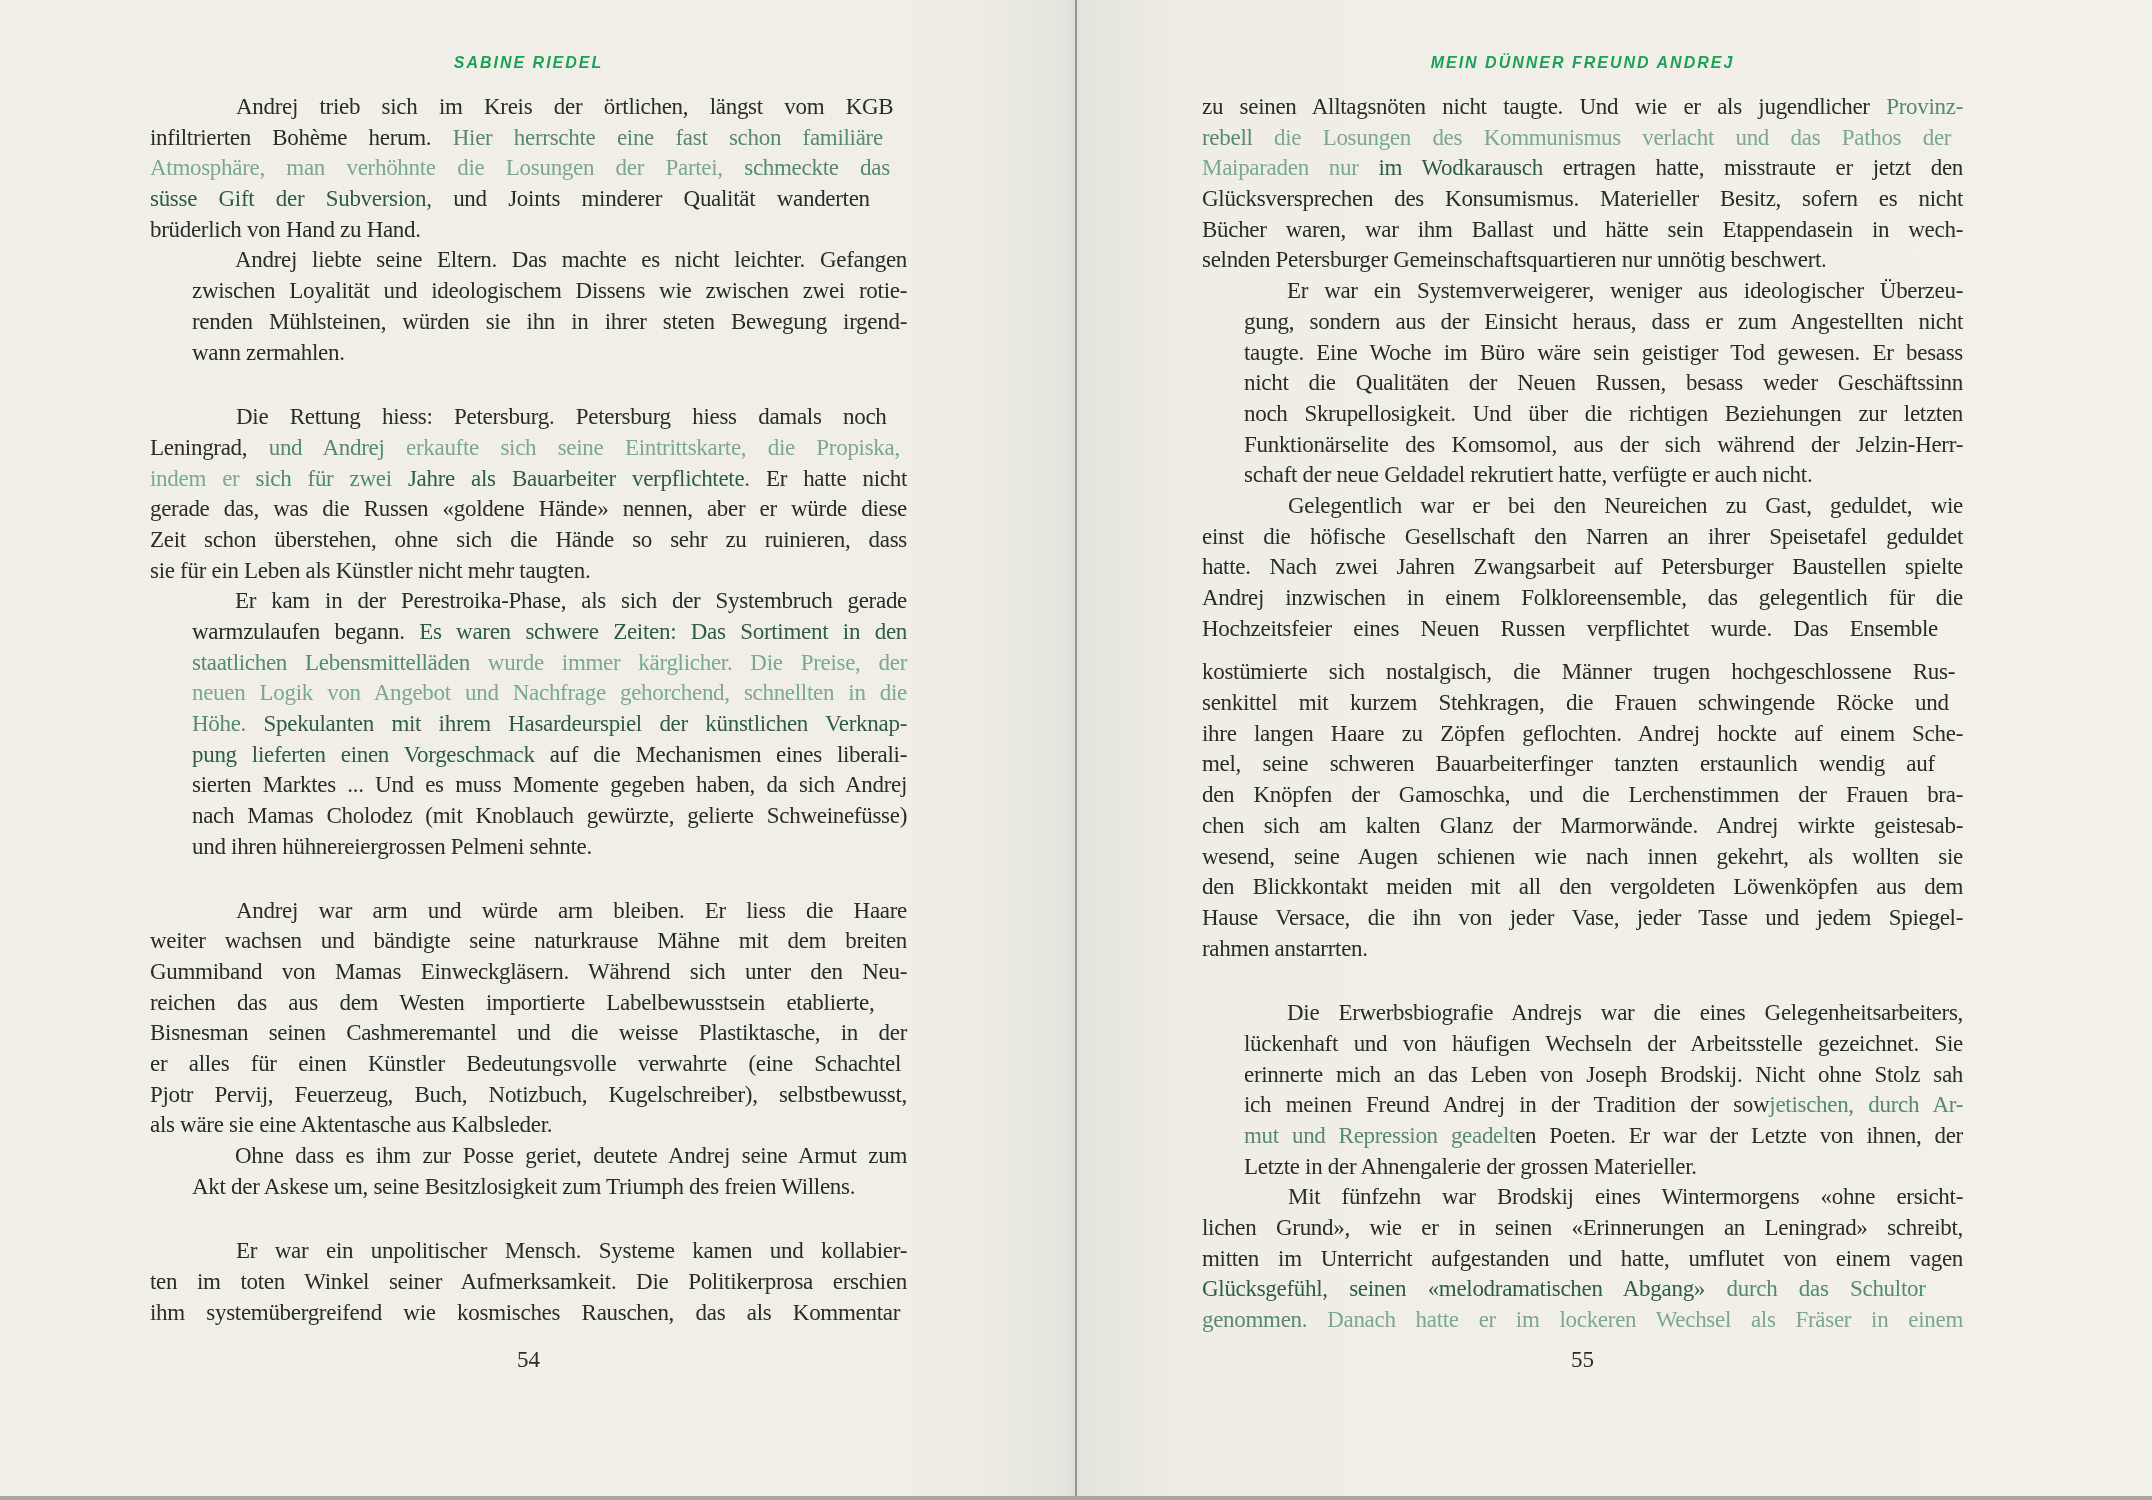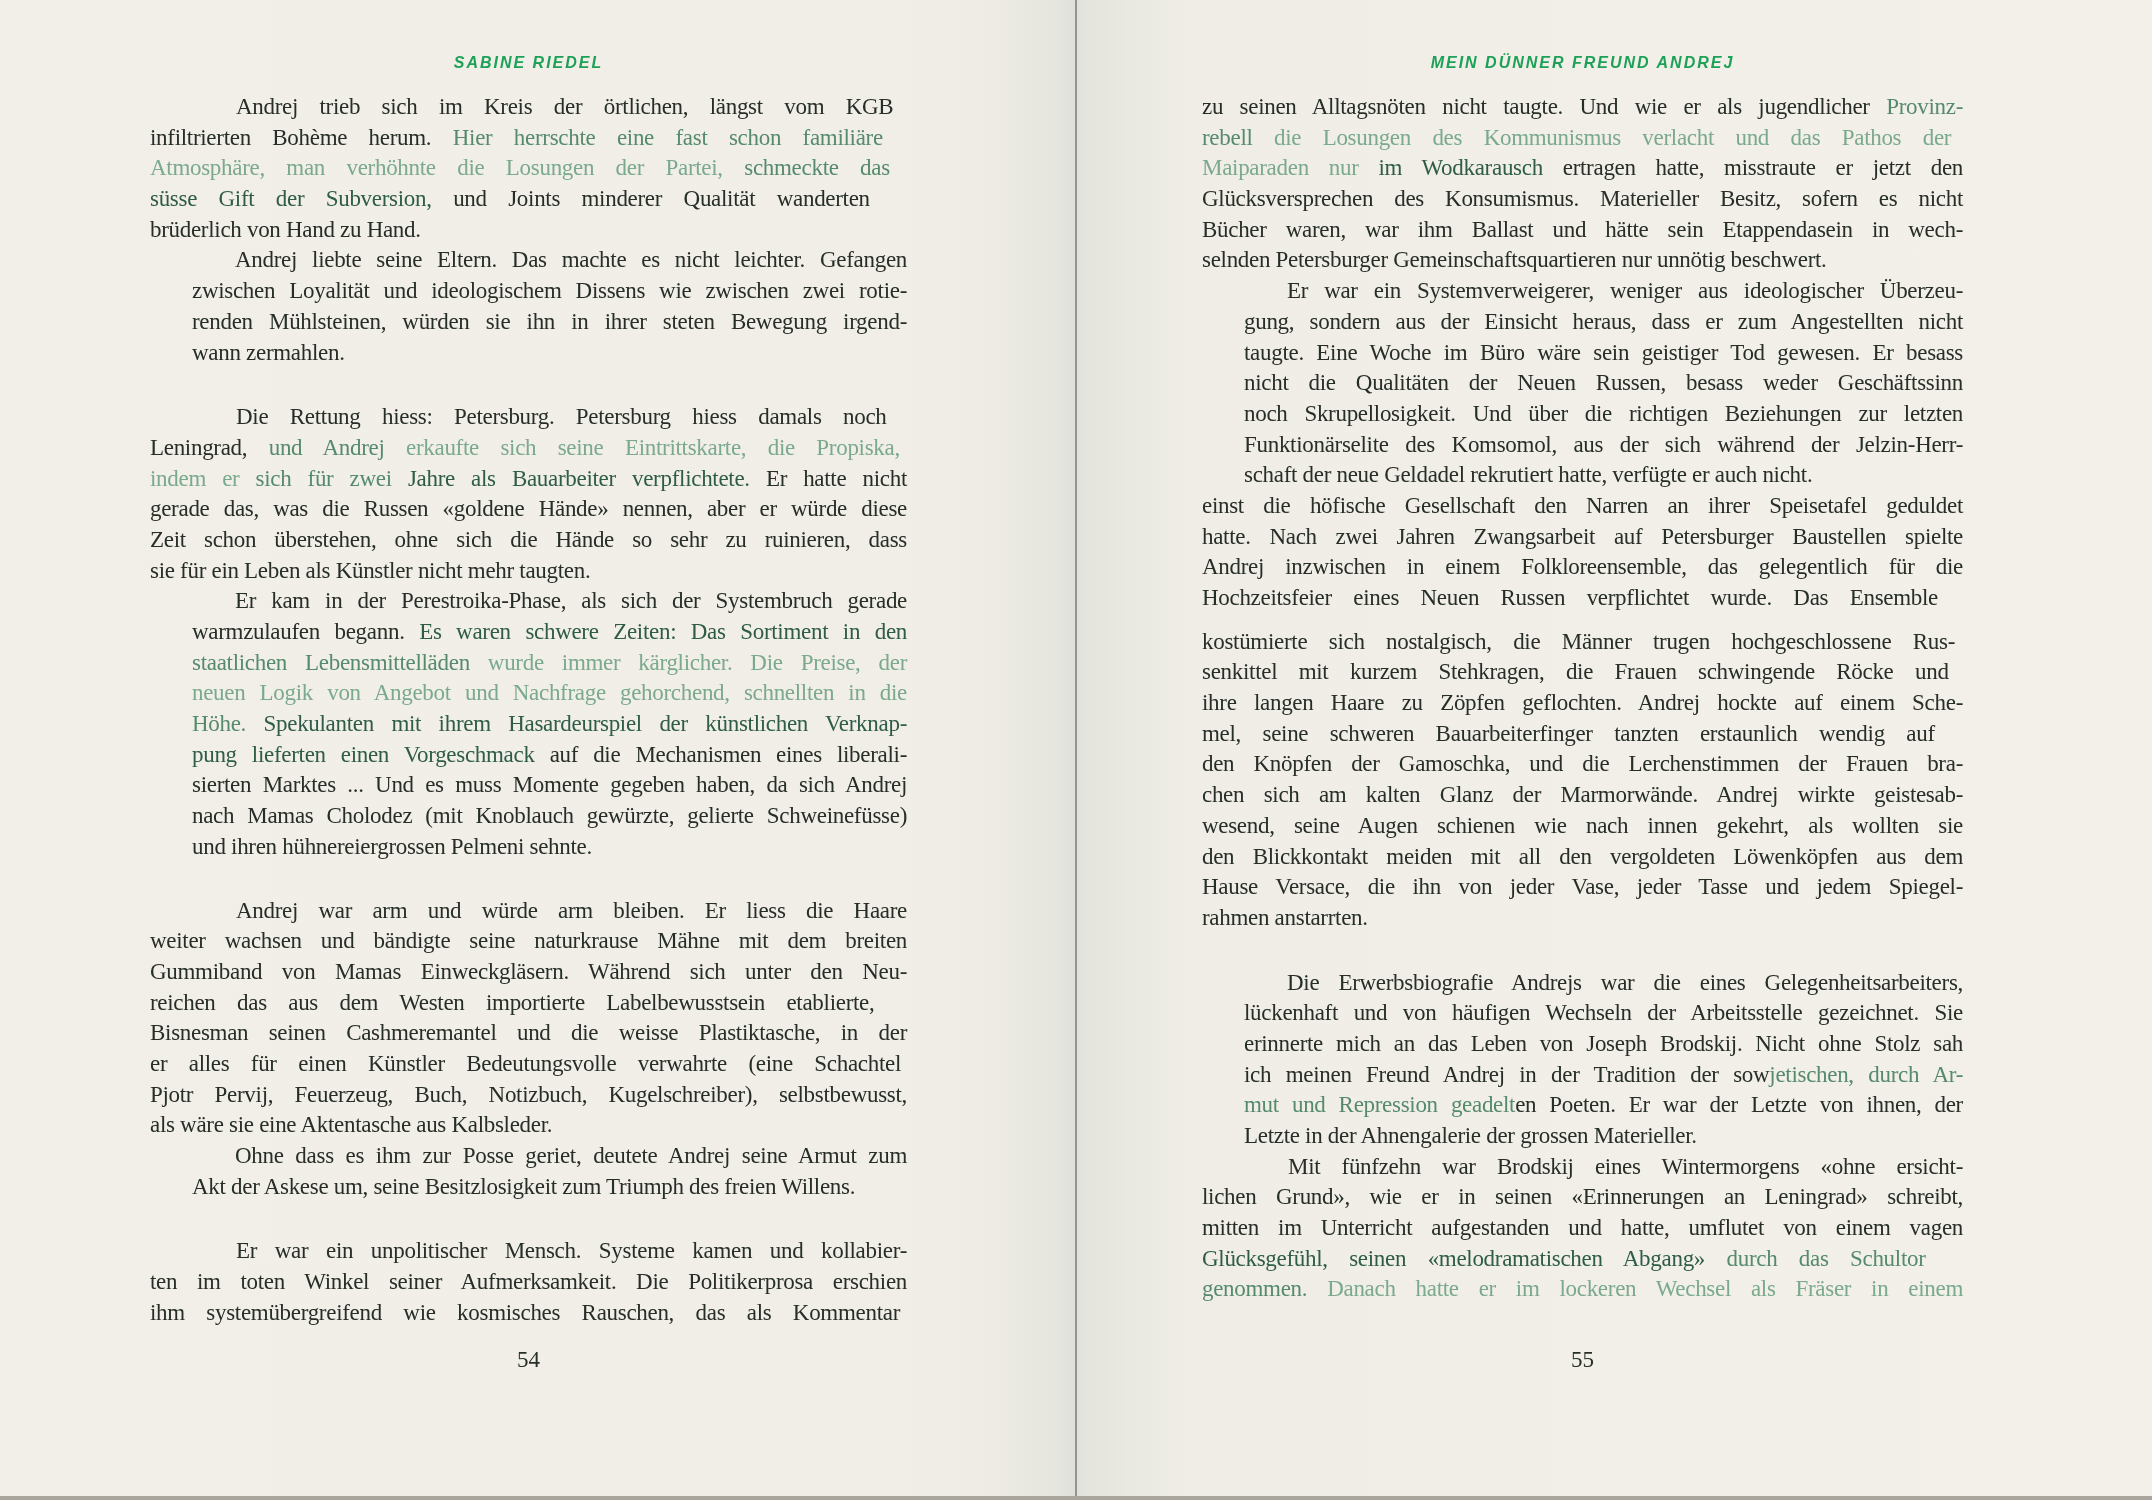--- a/index.html
+++ b/index.html
@@ -119,20 +119,21 @@
       <div class="para m-b fi">
         <div class="line first" style="word-spacing: 10.5848px;"><span><span class="c-k">Er war ein Systemverweigerer, weniger aus ideologischer Überzeu-</span></span></div>
         <div class="line" style="word-spacing: 9.83906px;"><span><span class="c-k">gung, sondern aus der Einsicht heraus, dass er zum Angestellten nicht</span></span></div>
         <div class="line" style="word-spacing: 7.07528px;"><span><span class="c-k">taugte. Eine Woche im Büro wäre sein geistiger Tod gewesen. Er besass</span></span></div>
         <div class="line" style="word-spacing: 14.6289px;"><span><span class="c-k">nicht die Qualitäten der Neuen Russen, besass weder Geschäftssinn</span></span></div>
         <div class="line" style="word-spacing: 11.4258px;"><span><span class="c-k">noch Skrupellosigkeit. Und über die richtigen Beziehungen zur letzten</span></span></div>
         <div class="line" style="word-spacing: 11.125px;"><span><span class="c-k">Funktionärselite des Komsomol, aus der sich während der Jelzin-Herr-</span></span></div>
         <div class="line lastline"><span><span class="c-k">schaft der neue Geldadel rekrutiert hatte, verfügte er auch nicht.</span></span></div>
       </div>
       <div class="para m-a fi">
+        <div class="line first" style="word-spacing: 12.9583px;"><span><span class="c-k">Gelegentlich war er bei den Neureichen zu Gast, geduldet, wie</span></span></div>
         <div class="line" style="word-spacing: 13.9358px;"><span><span class="c-k">einst die höfische Gesellschaft den Narren an ihrer Speisetafel geduldet</span></span></div>
         <div class="line" style="word-spacing: 13.3359px;"><span><span class="c-k">hatte. Nach zwei Jahren Zwangsarbeit auf Petersburger Baustellen spielte</span></span></div>
         <div class="line" style="word-spacing: 15.7188px;"><span><span class="c-k">Andrej inzwischen in einem Folkloreensemble, das gelegentlich für die</span></span></div>
         <div class="line" style="word-spacing: 16px;"><span><span class="c-k">Hochzeitsfeier eines Neuen Russen verpflichtet wurde. Das Ensemble</span></span></div>
         <div class="line" style="word-spacing: 16px; margin-top: 13px;"><span><span class="c-k">kostümierte sich nostalgisch, die Männer trugen hochgeschlossene Rus-</span></span></div>
         <div class="line" style="word-spacing: 16px;"><span><span class="c-k">senkittel mit kurzem Stehkragen, die Frauen schwingende Röcke und</span></span></div>
         <div class="line" style="word-spacing: 11.9453px;"><span><span class="c-k">ihre langen Haare zu Zöpfen geflochten. Andrej hockte auf einem Sche-</span></span></div>
         <div class="line" style="word-spacing: 16px;"><span><span class="c-k">mel, seine schweren Bauarbeiterfinger tanzten erstaunlich wendig auf</span></span></div>
         <div class="line" style="word-spacing: 13.7726px;"><span><span class="c-k">den Knöpfen der Gamoschka, und die Lerchenstimmen der Frauen bra-</span></span></div>
         <div class="line" style="word-spacing: 13.9809px;"><span><span class="c-k">chen sich am kalten Glanz der Marmorwände. Andrej wirkte geistesab-</span></span></div>

